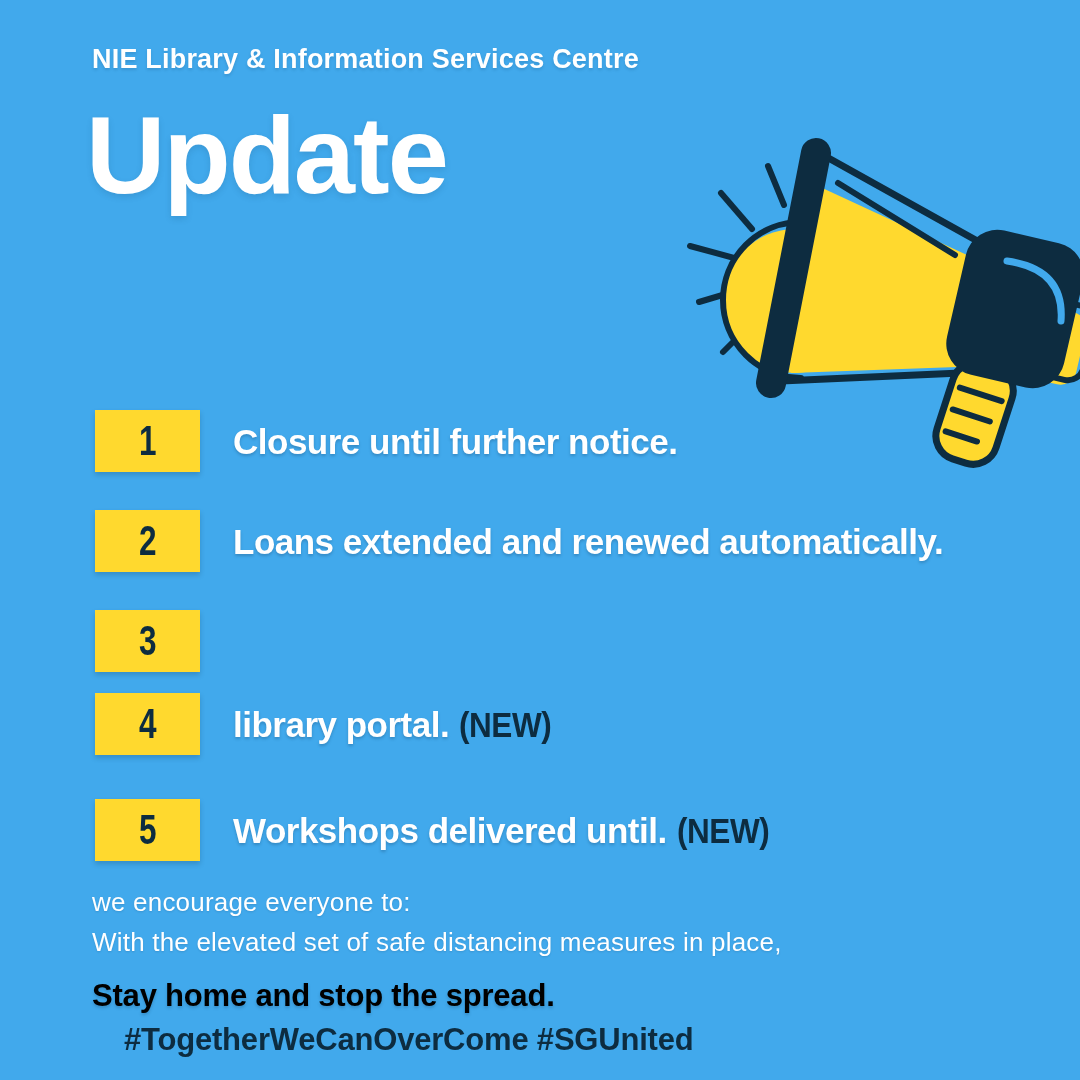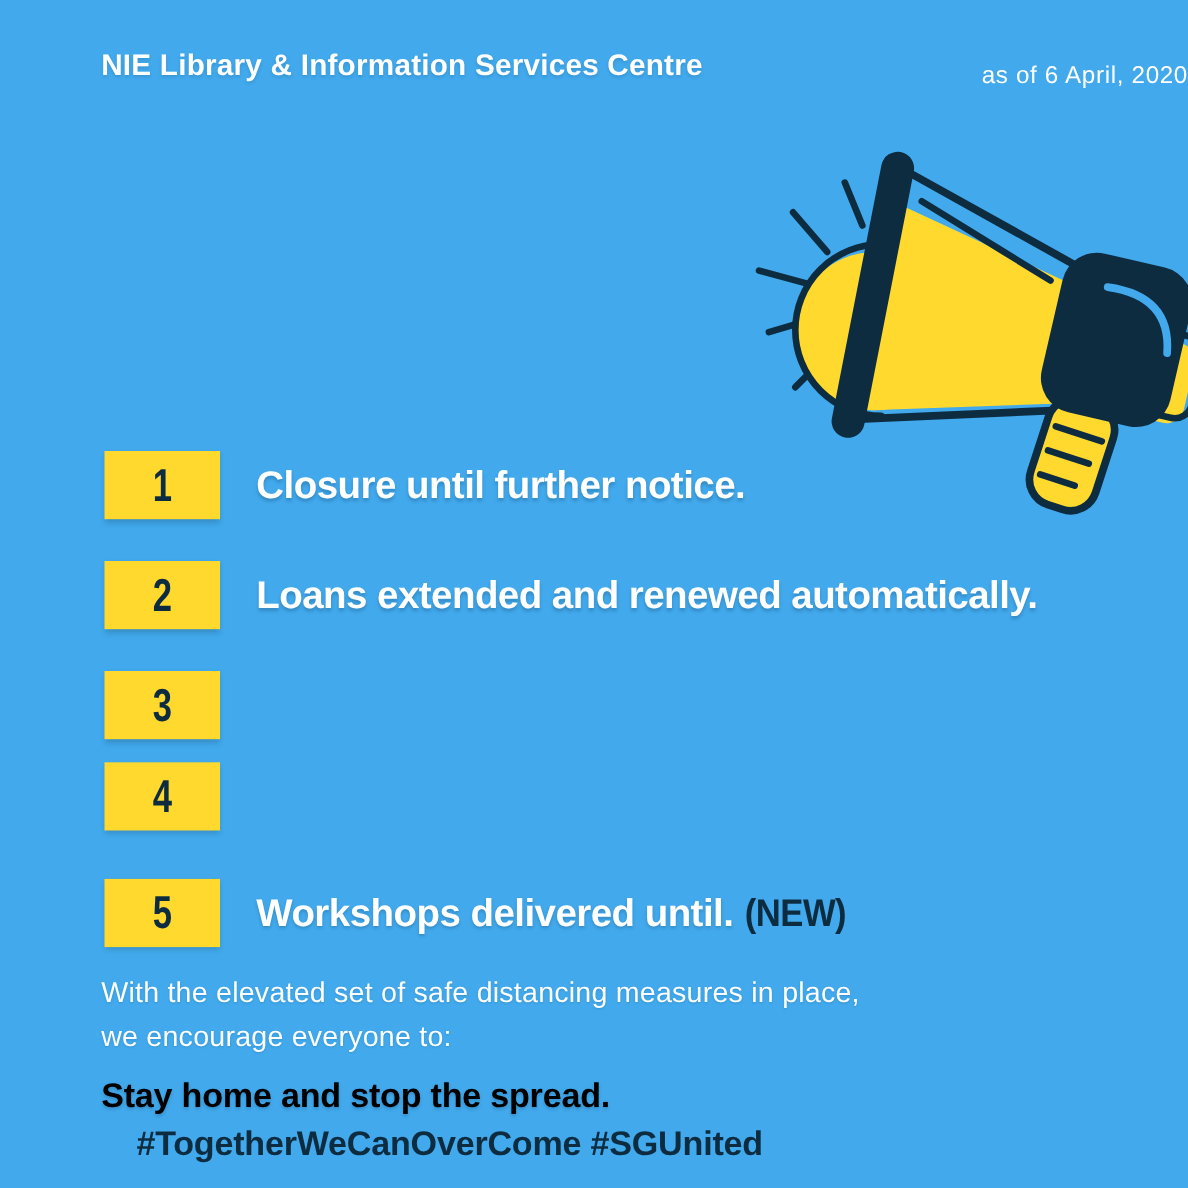--- a/index.html
+++ b/index.html
@@ -70,23 +70,23 @@
   }
   .cta .cta-main{display:block;color:#000000;text-shadow:0 2px 3px rgba(18,58,92,0.25);}
   .cta .cta-tags{display:block;color:#0D2C40;margin-left:32px;}
 </style>
 </head>
 <body>
 
 <div class="poster">
 
   <div class="org">NIE Library &amp; Information Services Centre</div>
-  <div class="date">as of 6 April, 2020</div>
 
   <div class="title">
+    <span class="t-line">Update</span>
   </div>
 
   <svg class="megaphone" viewBox="0 0 440 400" aria-hidden="true">
     <g stroke-linecap="round" stroke-linejoin="round" fill="none">
 
       <g stroke="#0D2C40" stroke-width="6">
         <line x1="113" y1="61" x2="129" y2="100"></line>
         <line x1="66" y1="88" x2="97" y2="124"></line>
         <line x1="35" y1="141" x2="83" y2="154"></line>
         <line x1="44" y1="197" x2="81" y2="186"></line>
@@ -137,33 +137,34 @@
     <div class="badge">
         <span>3</span>
       </div>
   </div>
 
   <div class="item item-4">
     <div class="badge">
         <span>4</span>
       </div>
     <div class="item-text">
+      <span class="line"><span>library portal.</span><span class="new">(NEW)</span></span>
     </div>
   </div>
 
   <div class="item item-5">
     <div class="badge">
         <span>5</span>
       </div>
     <div class="item-text"><span>Workshops delivered until.</span><span class="new">(NEW)</span></div>
   </div>
 
   <div class="note">
+    <span class="n-line">we encourage everyone to:</span>
     <span class="n-line">With the elevated set of safe distancing measures in place,</span>
-    <span class="n-line">we encourage everyone to:</span>
   </div>
 
   <div class="cta">
     <span class="cta-main">Stay home and stop the spread.</span>
     <span class="cta-tags">#TogetherWeCanOverCome #SGUnited</span>
   </div>
 
 </div>
 
 </body></html>

